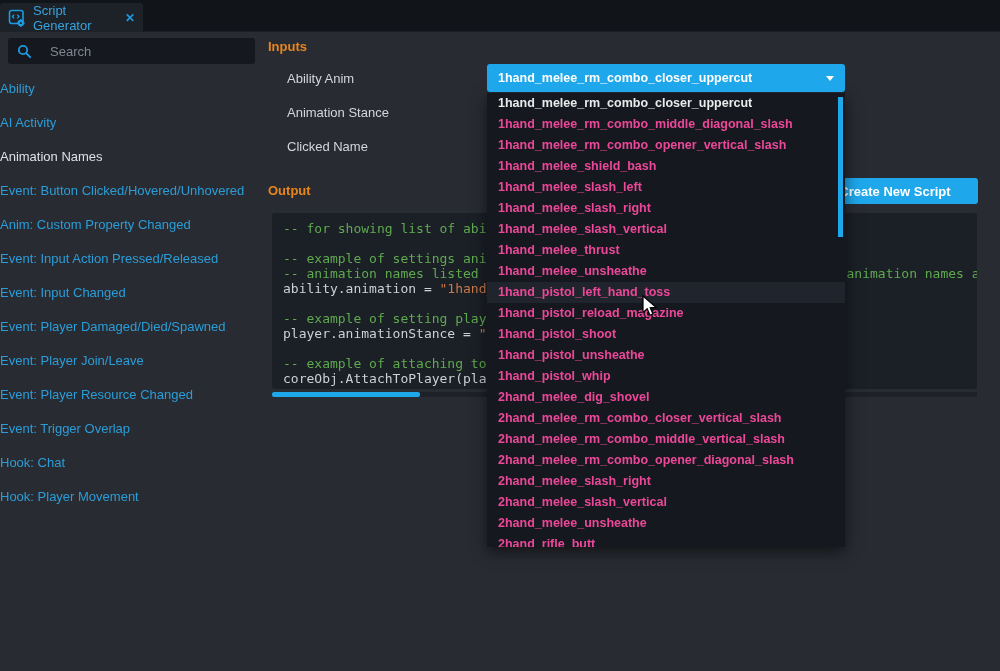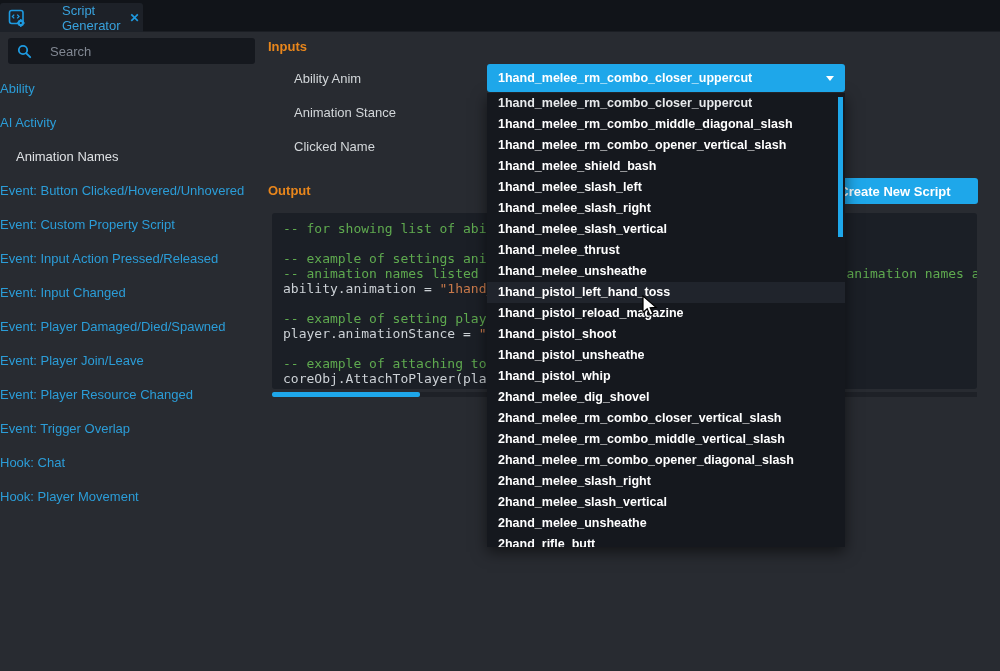--- a/index.html
+++ b/index.html
@@ -9,44 +9,44 @@
   *{margin:0;padding:0;box-sizing:border-box;}
   html,body{width:1000px;height:671px;}
   body{
     position:relative;width:1000px;height:671px;overflow:hidden;
     background:#282b31;font-family:"Liberation Sans",sans-serif;
   }
   
   .tabbar{position:absolute;left:0;top:0;width:1000px;height:32px;background:#111419;border-bottom:1px solid #1b1e24;}
   .tab{position:absolute;left:0;top:3px;height:29px;width:143px;background:#1d2128;
        display:flex;align-items:center;gap:7px;padding:0 8px;border-radius:3px 3px 0 0;cursor:default;}
-  .tab-label{color:#38a2dd;font-size:13px;margin-left:29px;}
+  .tab-label{color:#38a2dd;font-size:13px;}
   .tab-close{color:#1e9ae0;font-size:12px;font-weight:bold;margin-left:2px;}
   
   .searchbox{position:absolute;left:8px;top:38px;width:247px;height:26px;background:#15181e;
              border-radius:3px;display:flex;align-items:center;gap:18px;padding-left:9px;}
   .search-placeholder{color:#818792;font-size:13px;}
   .side-list{position:absolute;left:0;top:72px;width:260px;}
   .side-item{height:34px;line-height:34px;padding-left:0;font-size:13px;color:var(--link);cursor:pointer;
              white-space:nowrap;overflow:hidden;}
-  .side-item.selected{color:#dde0e3;margin-left:16px;}
+  .side-item.selected{color:#dde0e3;}
   
   .inputs-header{position:absolute;left:268px;top:39px;color:var(--orange);font-weight:bold;font-size:13px;text-align:right;}
-  .field-label{position:absolute;left:287px;color:#d3d7da;font-size:13px;margin-left:7px;}
+  .field-label{position:absolute;left:287px;color:#d3d7da;font-size:13px;}
   .fl-0{top:71px;} .fl-1{top:105px;} .fl-2{top:139px;}
   
   .dd-button{position:absolute;left:487px;top:64px;width:358px;height:28px;background:var(--accent);
              border-radius:3px;display:flex;align-items:center;padding:0 11px;z-index:6;cursor:pointer;}
   .dd-button .val{color:#fff;font-weight:bold;font-size:12.5px;}
   .caret{margin-left:auto;width:0;height:0;border-left:4.5px solid transparent;
          border-right:4.5px solid transparent;border-top:5.5px solid #fff;}
   .dd-panel{position:absolute;left:487px;top:93px;width:358px;height:454px;background:#15181e;
             z-index:5;overflow:hidden;box-shadow:0 5px 14px rgba(0,0,0,.55);}
   .option{height:21px;line-height:21px;padding-left:11px;font-size:12.5px;font-weight:bold;
-          color:#ffffff;white-space:nowrap;cursor:pointer;}
+          color:#ec4899;white-space:nowrap;cursor:pointer;}
   .option.first{color:#e8eaec;}
   .option.hover{background:#20242c;}
   .dd-scroll{position:absolute;right:2px;top:4px;width:5px;height:140px;background:var(--accent);z-index:7;}
   
   .output-header{position:absolute;left:268px;top:183px;color:var(--orange);font-weight:bold;font-size:13px;}
   .create-btn{position:absolute;left:812px;top:178px;width:166px;height:26px;background:var(--accent);
               border-radius:3px;color:#fff;font-weight:bold;font-size:13px;display:flex;align-items:center;
               justify-content:center;z-index:2;cursor:pointer;}
   .code-box{position:absolute;left:272px;top:213px;width:705px;height:176px;background:#1b1f26;
             border-radius:3px;z-index:1;overflow:hidden;padding:8px 0 0 11px;}
@@ -90,21 +90,21 @@
     </svg>
   </span>
   <span class="search-placeholder">Search</span>
 </div>
 
 <div class="side-list" id="side-list">
     <div class="side-item">Ability</div>
     <div class="side-item">AI Activity</div>
     <div class="side-item selected">Animation Names</div>
     <div class="side-item">Event: Button Clicked/Hovered/Unhovered</div>
-    <div class="side-item">Event: Custom Property Script</div>
+    <div class="side-item">Anim: Custom Property Changed</div>
     <div class="side-item">Event: Input Action Pressed/Released</div>
     <div class="side-item">Event: Input Changed</div>
     <div class="side-item">Event: Player Damaged/Died/Spawned</div>
     <div class="side-item">Event: Player Join/Leave</div>
     <div class="side-item">Event: Player Resource Changed</div>
     <div class="side-item">Event: Trigger Overlap</div>
     <div class="side-item">Hook: Chat</div>
     <div class="side-item">Hook: Player Movement</div>
   </div>
 

